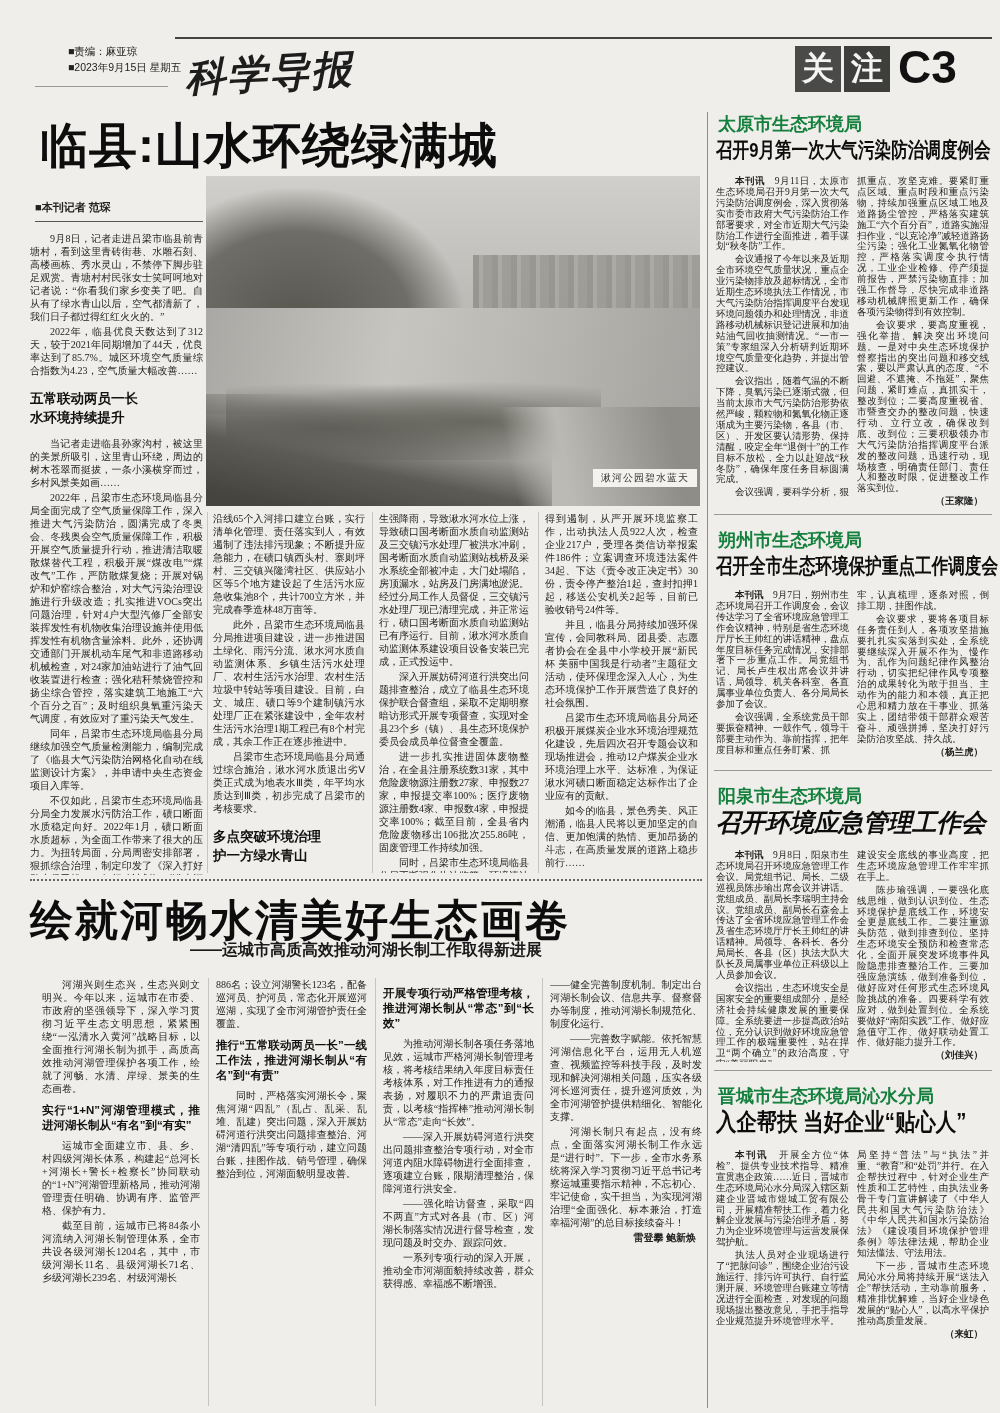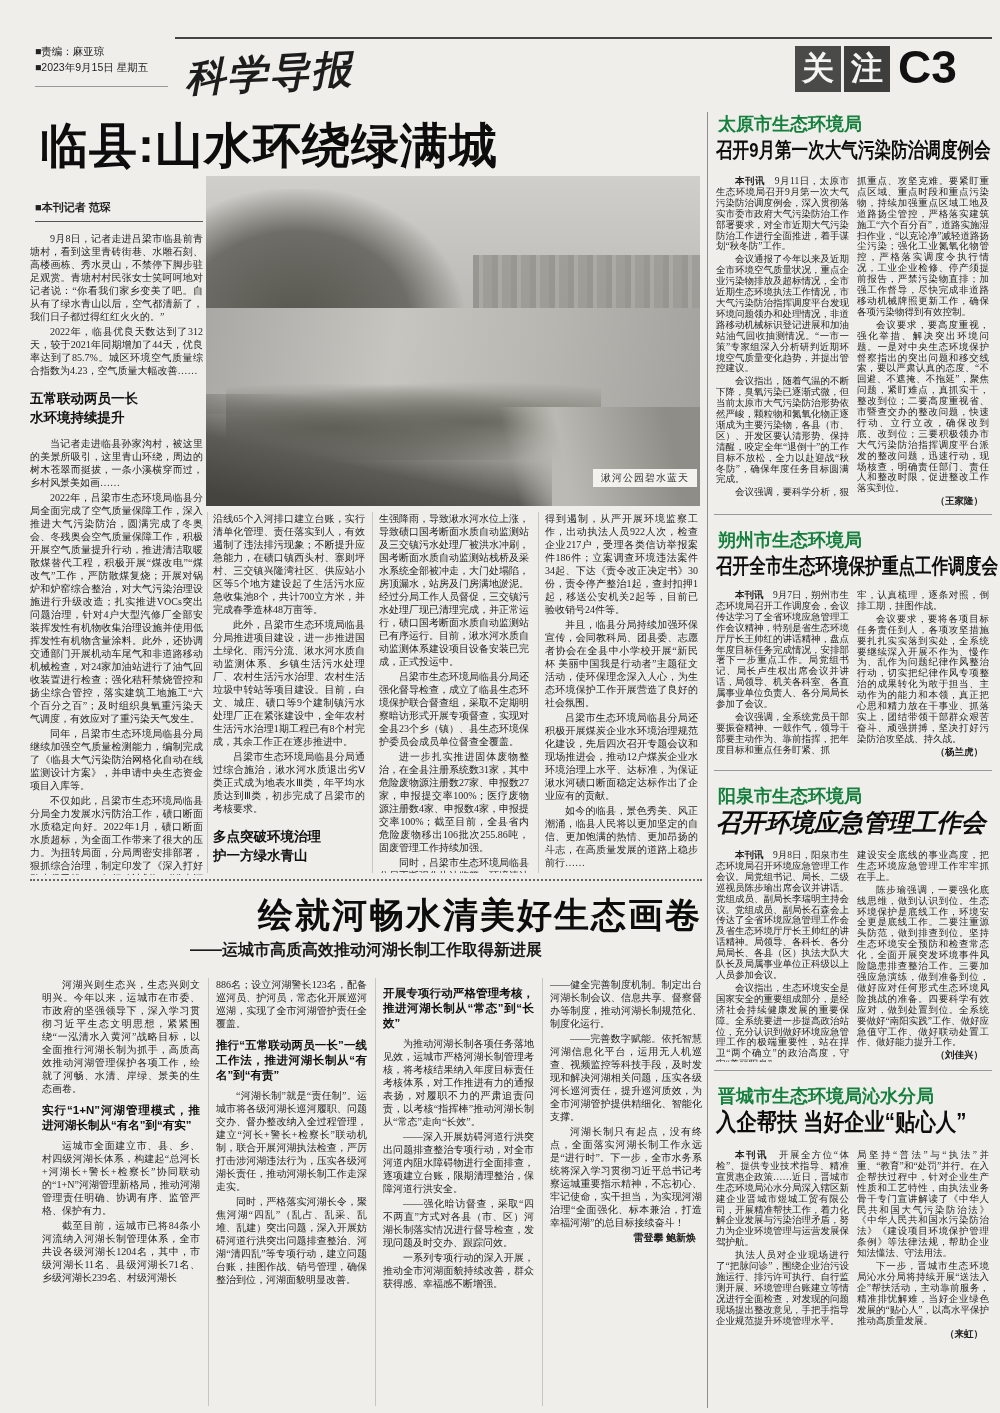--- a/index.html
+++ b/index.html
@@ -1,35 +1,35 @@
 <!DOCTYPE html>
 <html><head>
 <meta charset="utf-8">
 <style>
   html,body{margin:0;padding:0;background:#dddbd6;}
   .page{position:relative;width:1000px;height:1413px;background:#efeeea;overflow:hidden;
         font-family:"Liberation Serif", serif;color:#1c1c1c;}
   .abs{position:absolute;}
   
-  .hdr-small{font-family:"Liberation Sans", sans-serif;font-size:10.5px;color:#222;line-height:14px;}
+  .hdr-small{font-family:"Liberation Sans", sans-serif;font-size:10.5px;color:#222;line-height:14px;margin-left:33px;}
   .masthead{font-family:"DejaVu Serif", serif;font-weight:bold;font-style:italic;font-size:40px;
             transform:rotate(-3deg);letter-spacing:2px;color:#1d1d1d;}
   .badge{width:46px;height:46px;background:#4a4a49;color:#f4f4f2;font-family:"Liberation Sans", sans-serif;
          font-weight:bold;font-size:32px;display:flex;align-items:center;justify-content:center;}
   .pageno{font-family:"Liberation Sans", sans-serif;font-weight:bold;font-size:46px;color:#111;}
   .rule{background:#444;}
   .thin{background:#999;}
   .colrule{background:#c7c5c0;width:1px;}
   
   .main-headline{font-family:"Liberation Sans", sans-serif;font-weight:900;font-size:48px;
                  letter-spacing:1px;color:#0d0d0d;white-space:nowrap;}
   .byline{font-family:"Liberation Sans", sans-serif;font-size:11px;font-weight:bold;color:#222;
           border-bottom:1px solid #555;padding-bottom:6px;}
-  .feature-headline{font-family:"Liberation Sans", sans-serif;font-weight:900;font-size:35px;
-                    letter-spacing:2px;text-align:right;color:#0d0d0d;}
+  .feature-headline{font-family:"Liberation Sans", sans-serif;font-weight:900;font-size:43px;
+                    letter-spacing:2px;text-align:left;color:#0d0d0d;}
   .feature-sub{font-family:"Liberation Sans", sans-serif;font-weight:bold;font-size:16px;
                text-align:center;color:#1a1a1a;}
   .kicker{font-family:"Liberation Sans", sans-serif;font-weight:bold;font-size:18px;color:#15803d;white-space:nowrap;}
   .b-headline{font-family:"Liberation Sans", sans-serif;font-weight:900;font-size:21px;color:#0d0d0d;
               white-space:nowrap;transform-origin:left top;display:inline-block;}
   
   .col{position:absolute;overflow:hidden;text-align:justify;font-size:10px;line-height:13px;color:#1e1e1e;}
   .col p{margin:0 0 2px 0;text-indent:2em;}
   .col p.ni{text-indent:0;}
   .col .subhead{font-family:"Liberation Sans", sans-serif;font-weight:bold;text-indent:0;
@@ -101,21 +101,21 @@
       <p class="ni">沿线65个入河排口建立台账，实行清单化管理、责任落实到人，有效遏制了违法排污现象；不断提升应急能力，在碛口镇西头村、寨则坪村、三交镇兴隆湾社区、供应站小区等5个地方建设起了生活污水应急收集池8个，共计700立方米，并完成春季造林48万亩等。</p>
       <p>此外，吕梁市生态环境局临县分局推进项目建设，进一步推进国土绿化、雨污分流、湫水河水质自动监测体系、乡镇生活污水处理厂、农村生活污水治理、农村生活垃圾中转站等项目建设。目前，白文、城庄、碛口等9个建制镇污水处理厂正在紧张建设中，全年农村生活污水治理1期工程已有8个村完成，其余工作正在逐步推进中。</p>
       <p>吕梁市生态环境局临县分局通过综合施治，湫水河水质退出劣Ⅴ类正式成为地表水Ⅲ类，年平均水质达到Ⅲ类，初步完成了吕梁市的考核要求。</p>
       <div class="subhead">
         <div>多点突破环境治理</div>
         <div>护一方绿水青山</div>
       </div>
     </div>
   <div class="col" style="left:379px;top:512px;width:150px;height:361px;">
       <p class="ni">生强降雨，导致湫水河水位上涨，导致碛口国考断面水质自动监测站及三交镇污水处理厂被洪水冲刷，国考断面水质自动监测站栈桥及采水系统全部被冲走，大门处塌陷，房顶漏水，站房及门房满地淤泥。经过分局工作人员督促，三交镇污水处理厂现已清理完成，并正常运行，碛口国考断面水质自动监测站已有序运行。目前，湫水河水质自动监测体系建设项目设备安装已完成，正式投运中。</p>
-      <p>吕梁市生态环境局临县分局还强化督导检查，成立了临县生态环境保护联合督查组，采取不定期明察暗访形式开展专项督查，实现对全县23个乡（镇）、县生态环境保护委员会成员单位督查全覆盖。</p>
+      <p>深入开展妨碍河道行洪突出问题排查整治，成立了临县生态环境保护联合督查组，采取不定期明察暗访形式开展专项督查，实现对全县23个乡（镇）、县生态环境保护委员会成员单位督查全覆盖。</p>
       <p>进一步扎实推进固体废物整治，在全县注册系统数31家，其中危险废物源注册数27家、申报数27家，申报提交率100%；医疗废物源注册数4家、申报数4家，申报提交率100%；截至目前，全县省内危险废物移出106批次255.86吨，固废管理工作持续加强。</p>
       <p>同时，吕梁市生态环境局临县分局不断强化执法监管，环境违法行为有效</p>
     </div>
   <div class="col" style="left:545px;top:512px;width:153px;height:361px;">
       <p class="ni">得到遏制，从严开展环境监察工作，出动执法人员922人次，检查企业217户，受理各类信访举报案件186件；立案调查环境违法案件34起、下达《责令改正决定书》30份，责令停产整治1起，查封扣押1起，移送公安机关2起等，目前已验收销号24件等。</p>
       <p>并且，临县分局持续加强环保宣传，会同教科局、团县委、志愿者协会在全县中小学校开展“新民杯 美丽中国我是行动者”主题征文活动，使环保理念深入人心，为生态环境保护工作开展营造了良好的社会氛围。</p>
       <p>吕梁市生态环境局临县分局还积极开展煤炭企业水环境治理规范化建设，先后四次召开专题会议和现场推进会，推动12户煤炭企业水环境治理上水平、达标准，为保证湫水河碛口断面稳定达标作出了企业应有的贡献。</p>
       <p>如今的临县，景色秀美、风正潮涌，临县人民将以更加坚定的自信、更加饱满的热情、更加昂扬的斗志，在高质量发展的道路上稳步前行……</p>
     </div>
   <div class="abs colrule" style="left:207px;top:512px;height:361px;"></div>
@@ -133,21 +133,20 @@
         <div>实行“1+N”河湖管理模式，推进河湖长制从“有名”到“有实”</div>
       </div>
       <p>运城市全面建立市、县、乡、村四级河湖长体系，构建起“总河长+河湖长+警长+检察长”协同联动的“1+N”河湖管理新格局，推动河湖管理责任明确、协调有序、监管严格、保护有力。</p>
       <p>截至目前，运城市已将84条小河流纳入河湖长制管理体系，全市共设各级河湖长1204名，其中，市级河湖长11名、县级河湖长71名、乡级河湖长239名、村级河湖长</p>
     </div>
   <div class="col fcol" style="left:216px;top:978px;width:151px;height:428px;">
       <p class="ni">886名；设立河湖警长123名，配备巡河员、护河员，常态化开展巡河巡湖，实现了全市河湖管护责任全覆盖。</p>
       <div class="subhead">
         <div>推行“五常联动两员一长”一线工作法，推进河湖长制从“有名”到“有责”</div>
       </div>
-      <p>“河湖长制”就是“责任制”。运城市将各级河湖长巡河履职、问题交办、督办整改纳入全过程管理，建立“河长+警长+检察长”联动机制，联合开展河湖执法检查，严厉打击涉河湖违法行为，压实各级河湖长责任，推动河湖长制工作走深走实。</p>
       <p>同时，严格落实河湖长令，聚焦河湖“四乱”（乱占、乱采、乱堆、乱建）突出问题，深入开展妨碍河道行洪突出问题排查整治、河湖“清四乱”等专项行动，建立问题台账，挂图作战、销号管理，确保整治到位，河湖面貌明显改善。</p>
     </div>
   <div class="col fcol" style="left:383px;top:978px;width:151px;height:428px;">
       <div class="subhead">
         <div>开展专项行动严格管理考核，推进河湖长制从“常态”到“长效”</div>
       </div>
       <p>为推动河湖长制各项任务落地见效，运城市严格河湖长制管理考核，将考核结果纳入年度目标责任考核体系，对工作推进有力的通报表扬，对履职不力的严肃追责问责，以考核“指挥棒”推动河湖长制从“常态”走向“长效”。</p>
       <p>——深入开展妨碍河道行洪突出问题排查整治专项行动，对全市河道内阻水障碍物进行全面排查，逐项建立台账，限期清理整治，保障河道行洪安全。</p>
       <p>——强化暗访督查，采取“四不两直”方式对各县（市、区）河湖长制落实情况进行督导检查，发现问题及时交办、跟踪问效。</p>
       <p>一系列专项行动的深入开展，推动全市河湖面貌持续改善，群众获得感、幸福感不断增强。</p>

